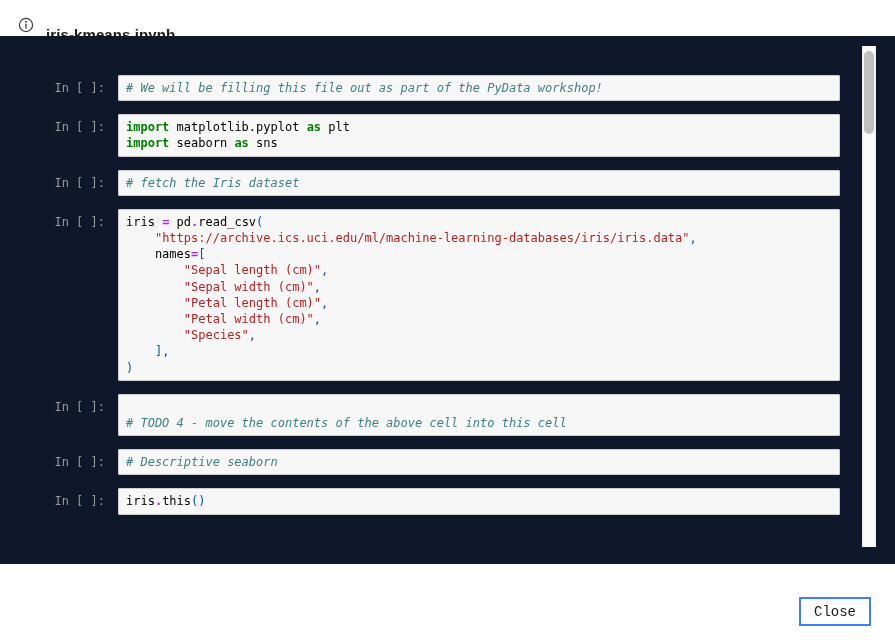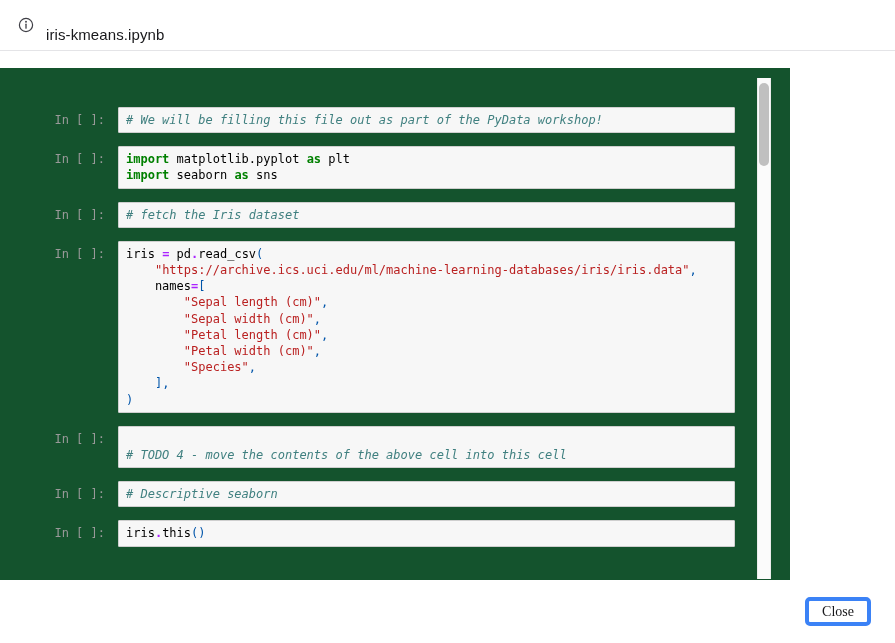--- a/index.html
+++ b/index.html
@@ -31,33 +31,33 @@
     background: #fff;
   }
   .header .icon-wrap {
     width: 16px; height: 16px;
     margin-right: 12px;
     display: flex; align-items: center; justify-content: center;
     color: #3f3f46;
   }
   .header .title {
     font-size: 15px;
-    font-weight: 400;
+    font-weight: 700;
     color: #18181b;
     letter-spacing: 0.1px;
     margin-top: 19px;
   }
   
   .content {
     position: absolute;
-    top: 68px; left: 0;
-    width: 790px;
+    top: 36px; left: 0;
+    width: 895px;
     height: 528px;
     overflow: hidden;
-    background: #14532d;
+    background: #0f172a;
   }
   .cells {
     padding: 39px 55px 20px 45px;
   }
   .cell-row {
     display: flex;
     align-items: flex-start;
     margin-bottom: 13px;
   }
   .prompt {
@@ -119,23 +119,23 @@
     height: 63px;
     background: #fff;
   }
   .close-btn {
     position: absolute;
     right: 24px;
     bottom: 17px;
     height: 29px;
     padding: 0 13px;
     background: #ffffff;
-    border: 4px solid #3b82f6;
-    border-radius: 5px;
-    font-family: Liberation Serif, serif;
+    border: 2px solid #3b82f6;
+    border-radius: 0;
+    font-family: Liberation Mono, monospace;
     font-size: 14px;
     color: #18181b;
     cursor: pointer;
   }
 </style>
 </head>
 <body>
 
 <div class="dialog">
 

